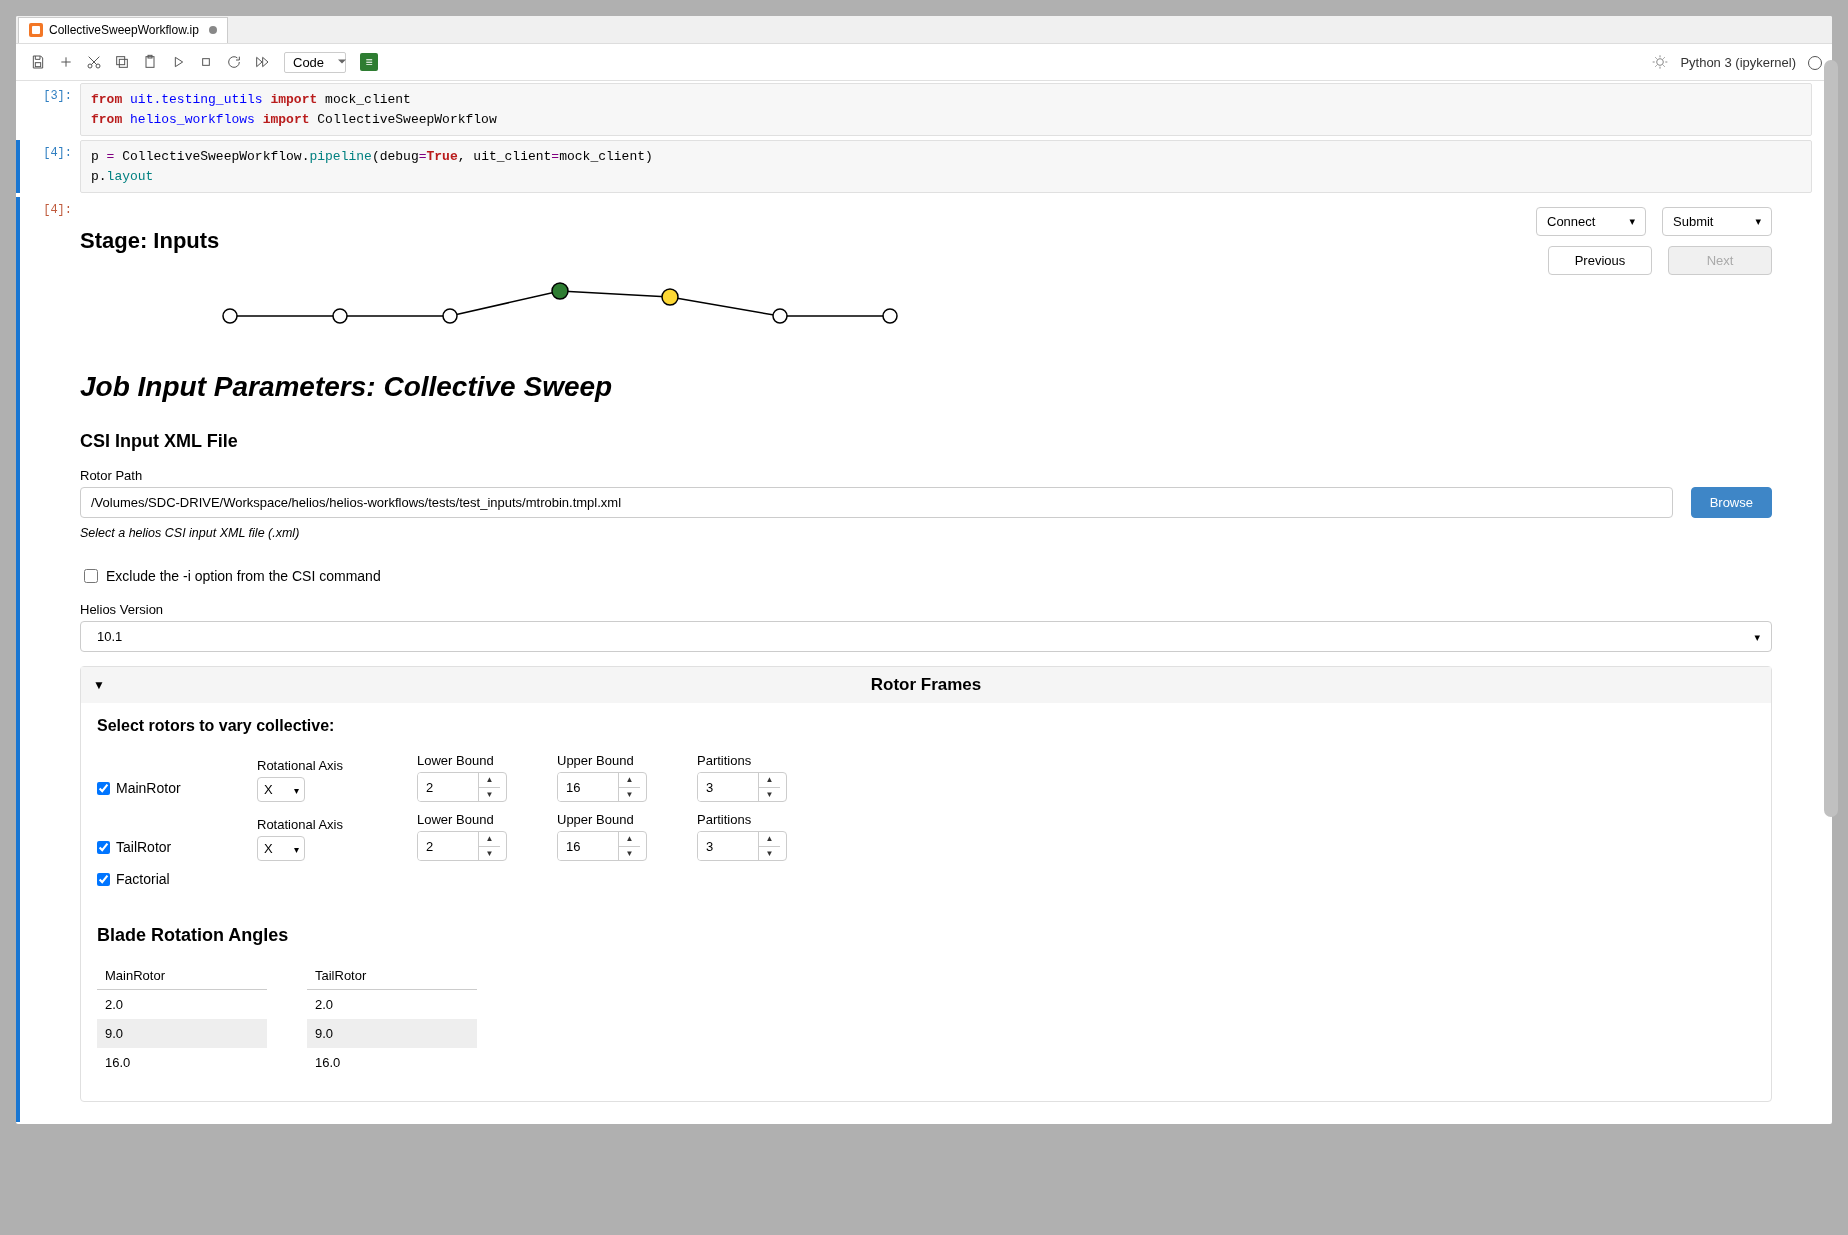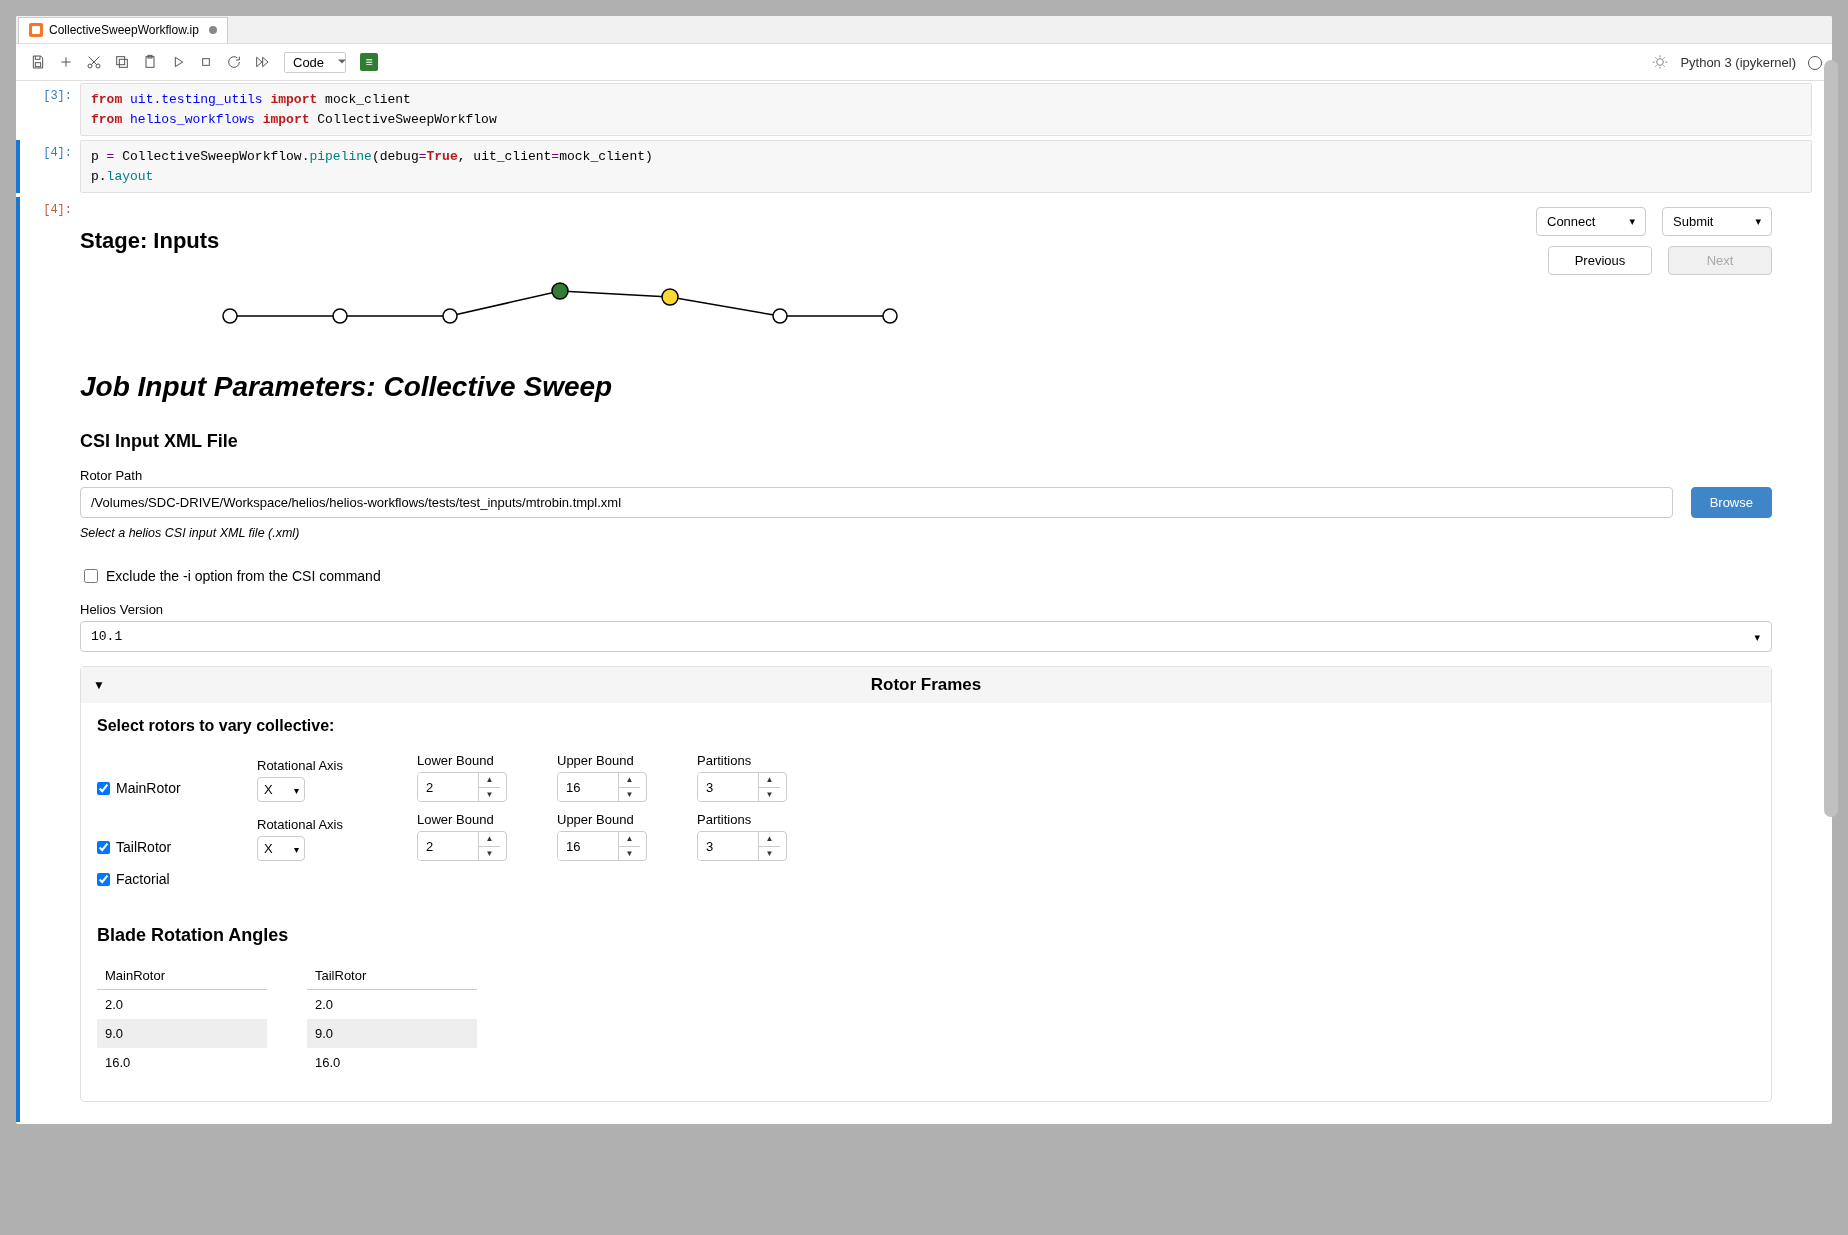--- a/index.html
+++ b/index.html
@@ -52,21 +52,21 @@
 .label { font-size: 13px; margin-bottom: 4px; display: block; }
 .row-flex { display: flex; gap: 18px; align-items: flex-end; }
 .text-input { width: 100%; border: 1px solid #ccc; border-radius: 4px; padding: 7px 10px; font-size: 13px; }
 .file-row .text-input { flex: 1; }
 .btn-primary { background: #3e86c7; color: #fff; border: 1px solid #3e86c7; border-radius: 4px; padding: 7px 18px; font-size: 13px; cursor: pointer; }
 .hint { font-style: italic; font-size: 12.5px; margin-top: 8px; }
 
 .checkbox-row { display: flex; align-items: center; gap: 8px; margin: 28px 0 18px 4px; font-size: 14px; }
 .checkbox-row input { width: 14px; height: 14px; }
 
-.select-full { width: 100%; border: 1px solid #ccc; border-radius: 4px; padding: 7px 10px; font-size: 13px; appearance: none; background: #fff; font-family: Liberation Mono, monospace; }
+.select-full { width: 100%; border: 1px solid #ccc; border-radius: 4px; padding: 7px 16px; font-size: 13px; appearance: none; background: #fff; }
 .select-wrap { position: relative; }
 .select-wrap::after { content: "▾"; position: absolute; right: 12px; top: 50%; transform: translateY(-50%); font-size: 11px; pointer-events: none; }
 
 .panel { border: 1px solid #e0e0e0; border-radius: 4px; margin-top: 14px; }
 .panel-header { background: #f5f5f5; padding: 8px 12px; font-size: 17px; font-weight: 700; text-align: center; position: relative; }
 .panel-header .collapse { position: absolute; left: 12px; top: 50%; transform: translateY(-50%); font-size: 12px; cursor: pointer; }
 .panel-body { padding: 14px 16px 24px 16px; }
 
 .rotor-block { display: grid; grid-template-columns: 140px 140px 120px 120px 120px; gap: 18px 20px; align-items: end; margin-bottom: 10px; }
 .rotor-check { display: flex; align-items: center; gap: 6px; font-size: 14px; padding-bottom: 6px; }

